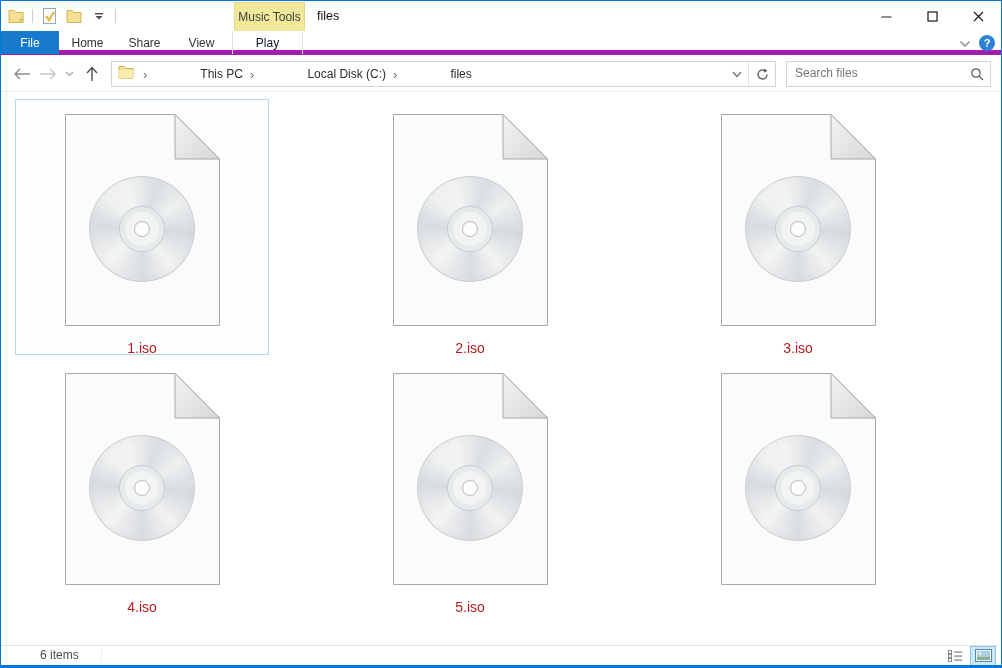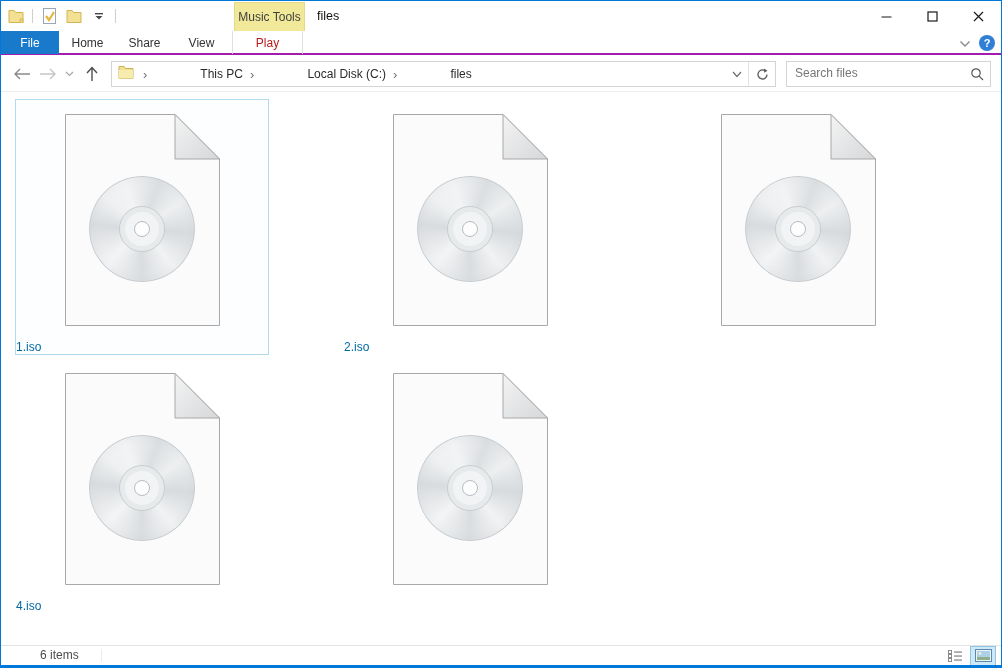--- a/index.html
+++ b/index.html
@@ -25,31 +25,31 @@
     background:#f1e999; border:1px solid #e3da85; border-bottom:none;
     display:flex; align-items:center; justify-content:center;
     font-size:12px; color:#3f3f3f;
   }
   .win-title { position:absolute; left:316px; top:0; height:30px; line-height:30px; font-size:12.5px; color:#111; }
 
   .caption-buttons { position:absolute; right:0; top:0; height:30px; display:flex; }
   .caption-btn { width:46px; height:30px; display:flex; align-items:center; justify-content:center; }
 
   
-  .tabrow { position:absolute; left:0; top:30px; width:1000px; height:24px; border-bottom:2px solid #a21caf; background:#fff; }
+  .tabrow { position:absolute; left:0; top:30px; width:1000px; height:24px; border-bottom:5px solid #a21caf; background:#fff; }
   .file-tab {
     position:absolute; left:0; top:0; width:58px; height:23px; background:#1979ca;
     color:#fff; font-size:12px; display:flex; align-items:center; justify-content:center;
   }
   .std-tabs { position:absolute; left:58px; top:0; height:23px; display:flex; }
   .ribbon-tab { width:57px; height:23px; display:flex; align-items:center; justify-content:center; font-size:12px; color:#333; }
   .play-tab {
     position:absolute; left:231px; top:0; width:71px; height:23px;
     border-left:1px solid #e0e0e0; border-right:1px solid #e0e0e0;
-    display:flex; align-items:center; justify-content:center; font-size:12px; color:#b91c1c;
+    display:flex; align-items:center; justify-content:center; font-size:12px; color:#0f172a;
   }
   .ribbon-right { position:absolute; right:6px; top:0; height:23px; display:flex; align-items:center; gap:8px; }
   .help-btn {
     width:16px; height:16px; border-radius:50%; background:#2f7fd6; color:#fff;
     font-size:11px; font-weight:bold; display:flex; align-items:center; justify-content:center;
   }
 
   
   .addrrow { position:absolute; left:0; top:54px; width:1000px; height:37px; background:#fff; border-bottom:1px solid #ededed; }
   .nav-btns { position:absolute; left:8px; top:0; height:37px; display:flex; align-items:center; }
@@ -85,21 +85,21 @@
   
   .content { position:absolute; left:0; top:91px; width:1000px; height:553px; background:#fff; }
   .grid {
     position:absolute; left:14px; top:7px;
     display:grid; grid-template-columns:repeat(3, 254px); grid-auto-rows:256px;
     column-gap:74px; row-gap:3px;
   }
   .tile { position:relative; width:254px; height:256px; border:1px solid transparent; }
   .tile.selected { background:#fcfeff; border:1px solid #b3d9ef; }
   .page-wrap { position:absolute; left:49px; top:14px; width:155px; height:212px; }
-  .file-label { position:absolute; left:0; top:240px; width:100%; font-size:12px; color:#0369a1; }
+  .file-label { position:absolute; left:0; top:240px; width:100%; text-align:center; font-size:14px; color:#b91c1c; }
 
   .disc {
     position:absolute; left:24px; top:62px; width:106px; height:106px; border-radius:50%;
     background:
       radial-gradient(circle at 50% 50%, rgba(255,255,255,0) 58%, rgba(120,128,134,0.10) 100%),
       conic-gradient(from -20deg,
         #f2f3f4 0deg, #dcdfe2 40deg, #edeff0 75deg, #d7dbde 115deg,
         #f1f2f3 160deg, #dadde0 200deg, #f3f4f5 245deg, #d9dcdf 295deg,
         #eef0f1 330deg, #f2f3f4 360deg);
     box-shadow: inset 0 0 0 1px #c9cdd0;
@@ -318,40 +318,61 @@
         </defs>
         <path d="M0.5 0.5 H110 L154.5 45 V211.5 H0.5 Z" fill="#fbfbfc" stroke="#a8a8a8"></path>
         <path d="M110 0.5 L154.5 45 H110 Z" fill="url(#foldgrad)" stroke="#a8a8a8"></path>
       </svg>
       <div class="disc">
         <div class="hub">
           <div class="hole"></div>
         </div>
       </div>
     </div>
+    <div class="file-label">3.iso</div>
   </div>
         <div class="tile">
     <div class="page-wrap">
       <svg width="155" height="212" viewBox="0 0 155 212">
         <defs>
           <linearGradient id="foldgrad" x1="0" y1="0" x2="1" y2="1">
             <stop offset="0" stop-color="#f4f4f4"></stop>
             <stop offset="1" stop-color="#d5d7d9"></stop>
           </linearGradient>
         </defs>
         <path d="M0.5 0.5 H110 L154.5 45 V211.5 H0.5 Z" fill="#fbfbfc" stroke="#a8a8a8"></path>
         <path d="M110 0.5 L154.5 45 H110 Z" fill="url(#foldgrad)" stroke="#a8a8a8"></path>
       </svg>
       <div class="disc">
         <div class="hub">
           <div class="hole"></div>
         </div>
       </div>
     </div>
     <div class="file-label">4.iso</div>
+  </div>
+        <div class="tile">
+    <div class="page-wrap">
+      <svg width="155" height="212" viewBox="0 0 155 212">
+        <defs>
+          <linearGradient id="foldgrad" x1="0" y1="0" x2="1" y2="1">
+            <stop offset="0" stop-color="#f4f4f4"></stop>
+            <stop offset="1" stop-color="#d5d7d9"></stop>
+          </linearGradient>
+        </defs>
+        <path d="M0.5 0.5 H110 L154.5 45 V211.5 H0.5 Z" fill="#fbfbfc" stroke="#a8a8a8"></path>
+        <path d="M110 0.5 L154.5 45 H110 Z" fill="url(#foldgrad)" stroke="#a8a8a8"></path>
+      </svg>
+      <div class="disc">
+        <div class="hub">
+          <div class="hole"></div>
+        </div>
+      </div>
+    </div>
+    <div class="file-label">5.iso</div>
   </div>
         <div class="tile">
     <div class="page-wrap">
       <svg width="155" height="212" viewBox="0 0 155 212">
         <defs>
           <linearGradient id="foldgrad" x1="0" y1="0" x2="1" y2="1">
             <stop offset="0" stop-color="#f4f4f4"></stop>
             <stop offset="1" stop-color="#d5d7d9"></stop>
           </linearGradient>
         </defs>

